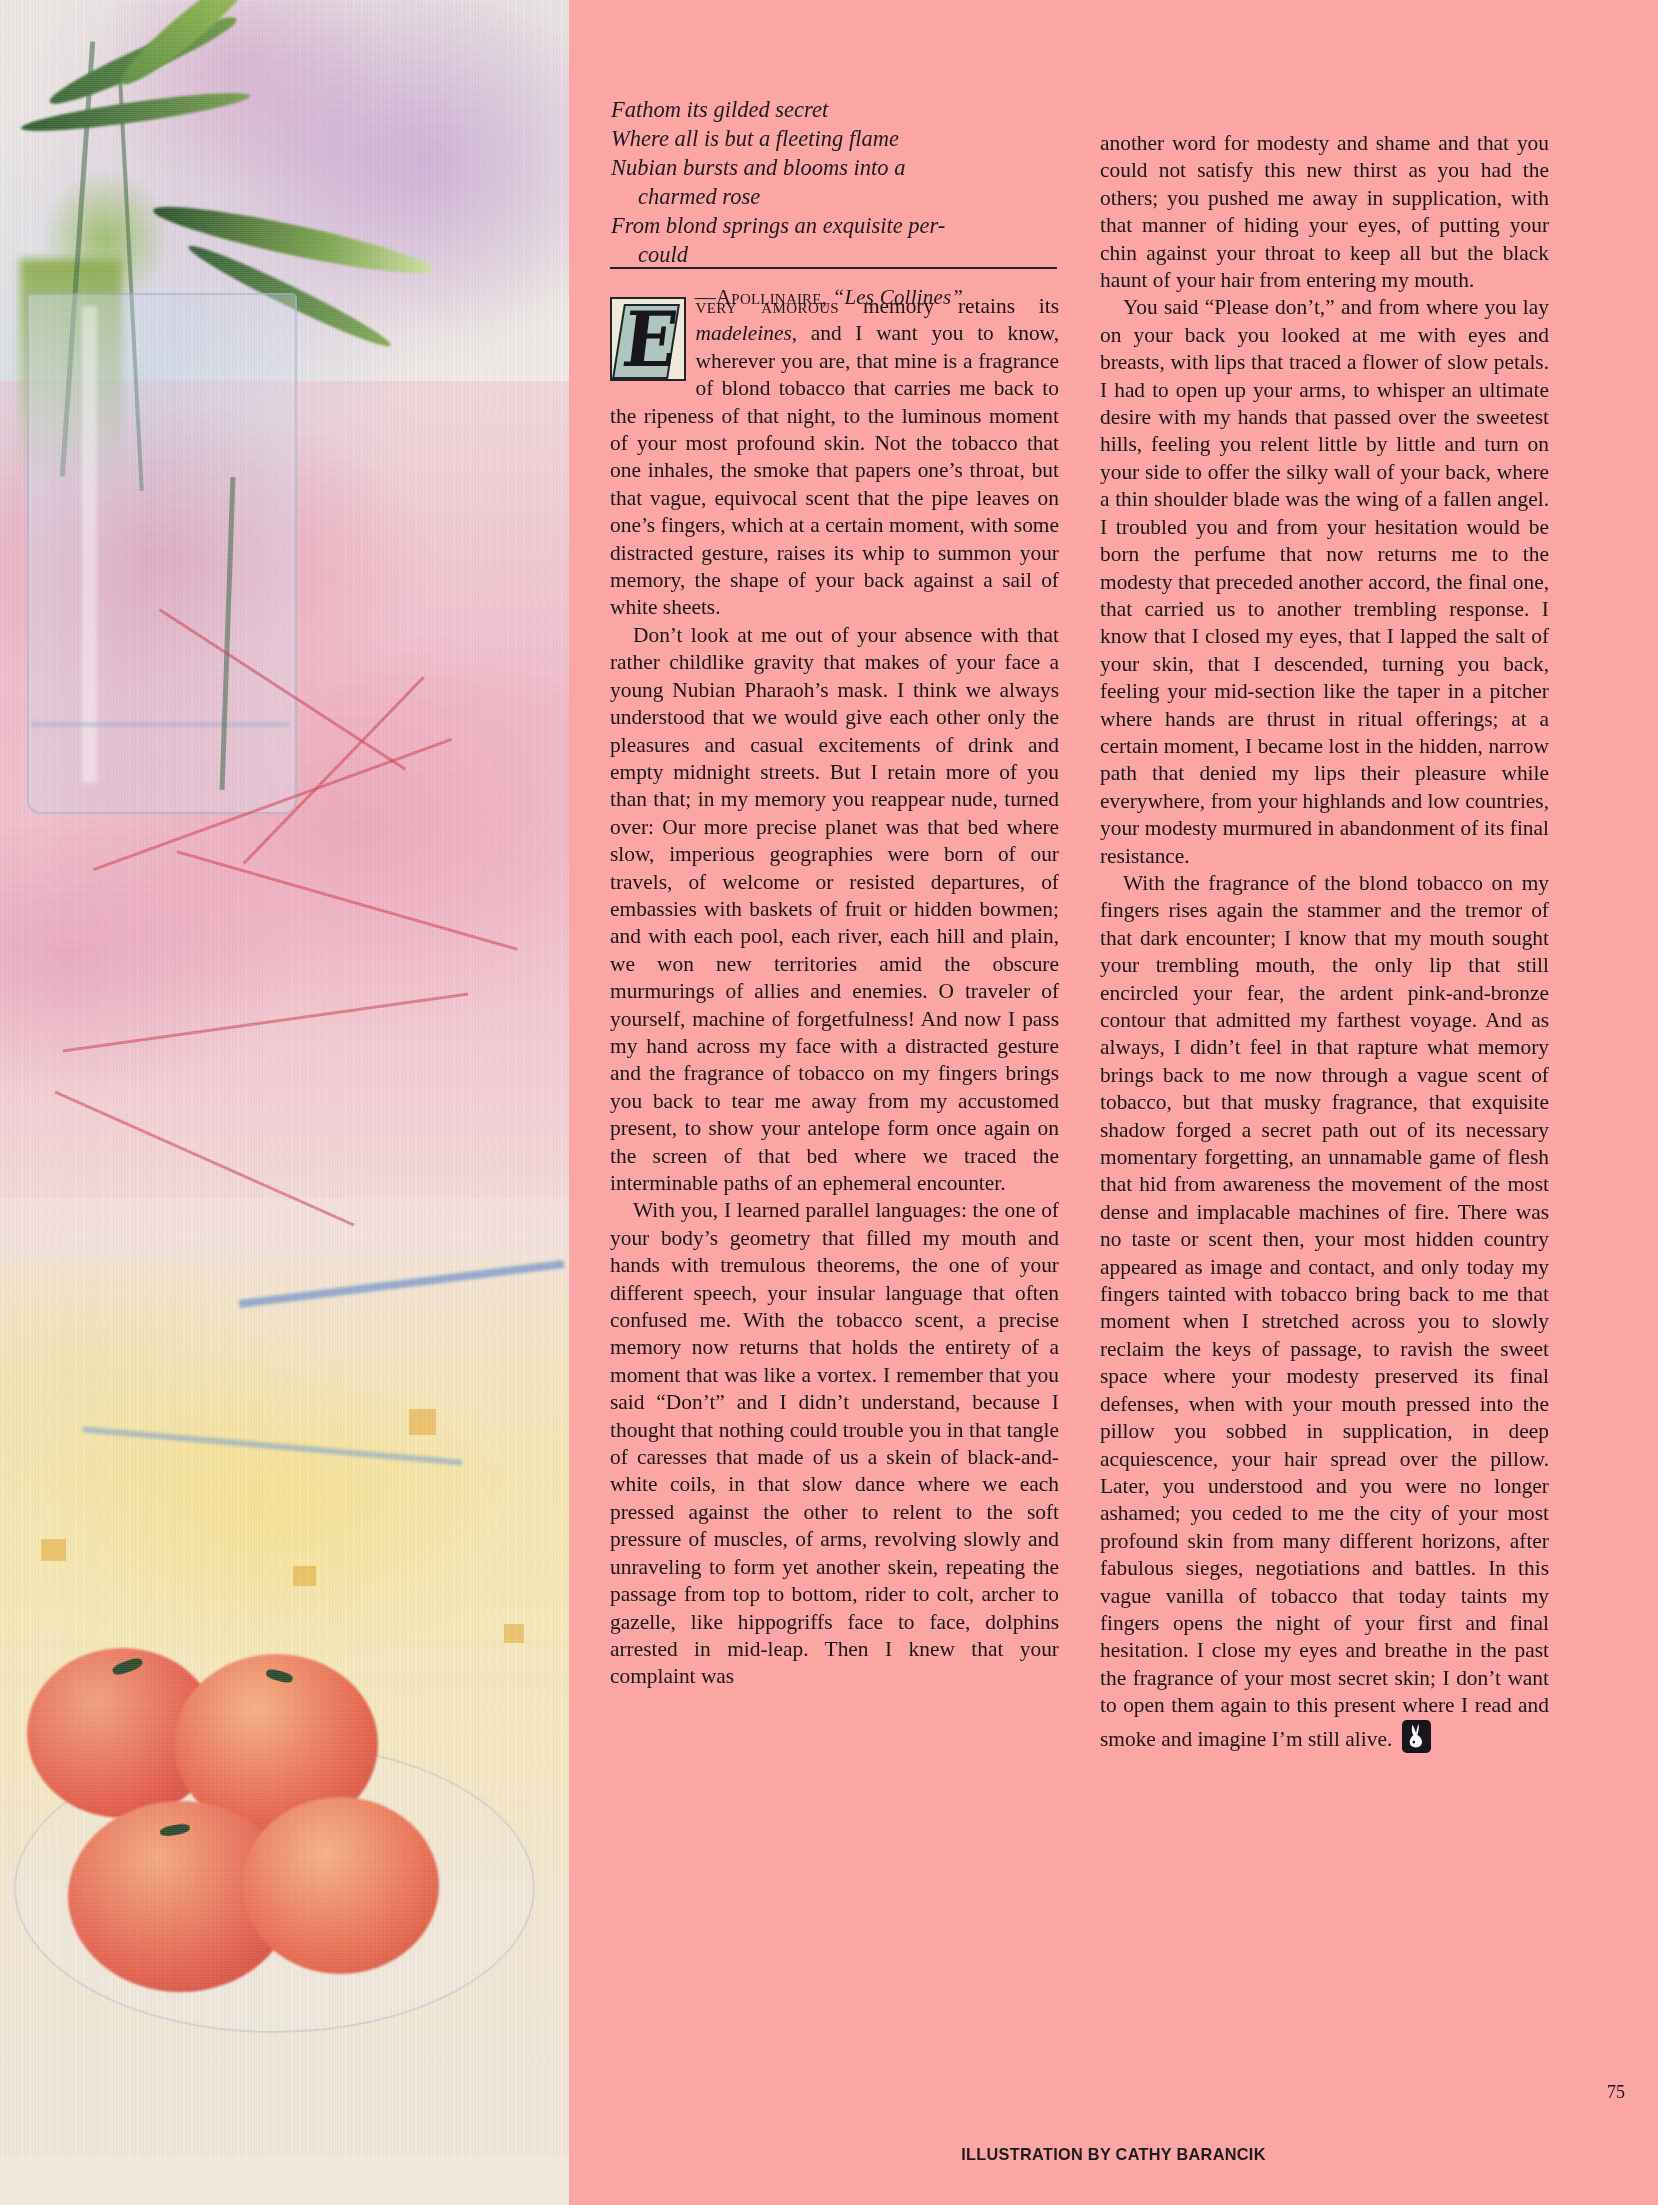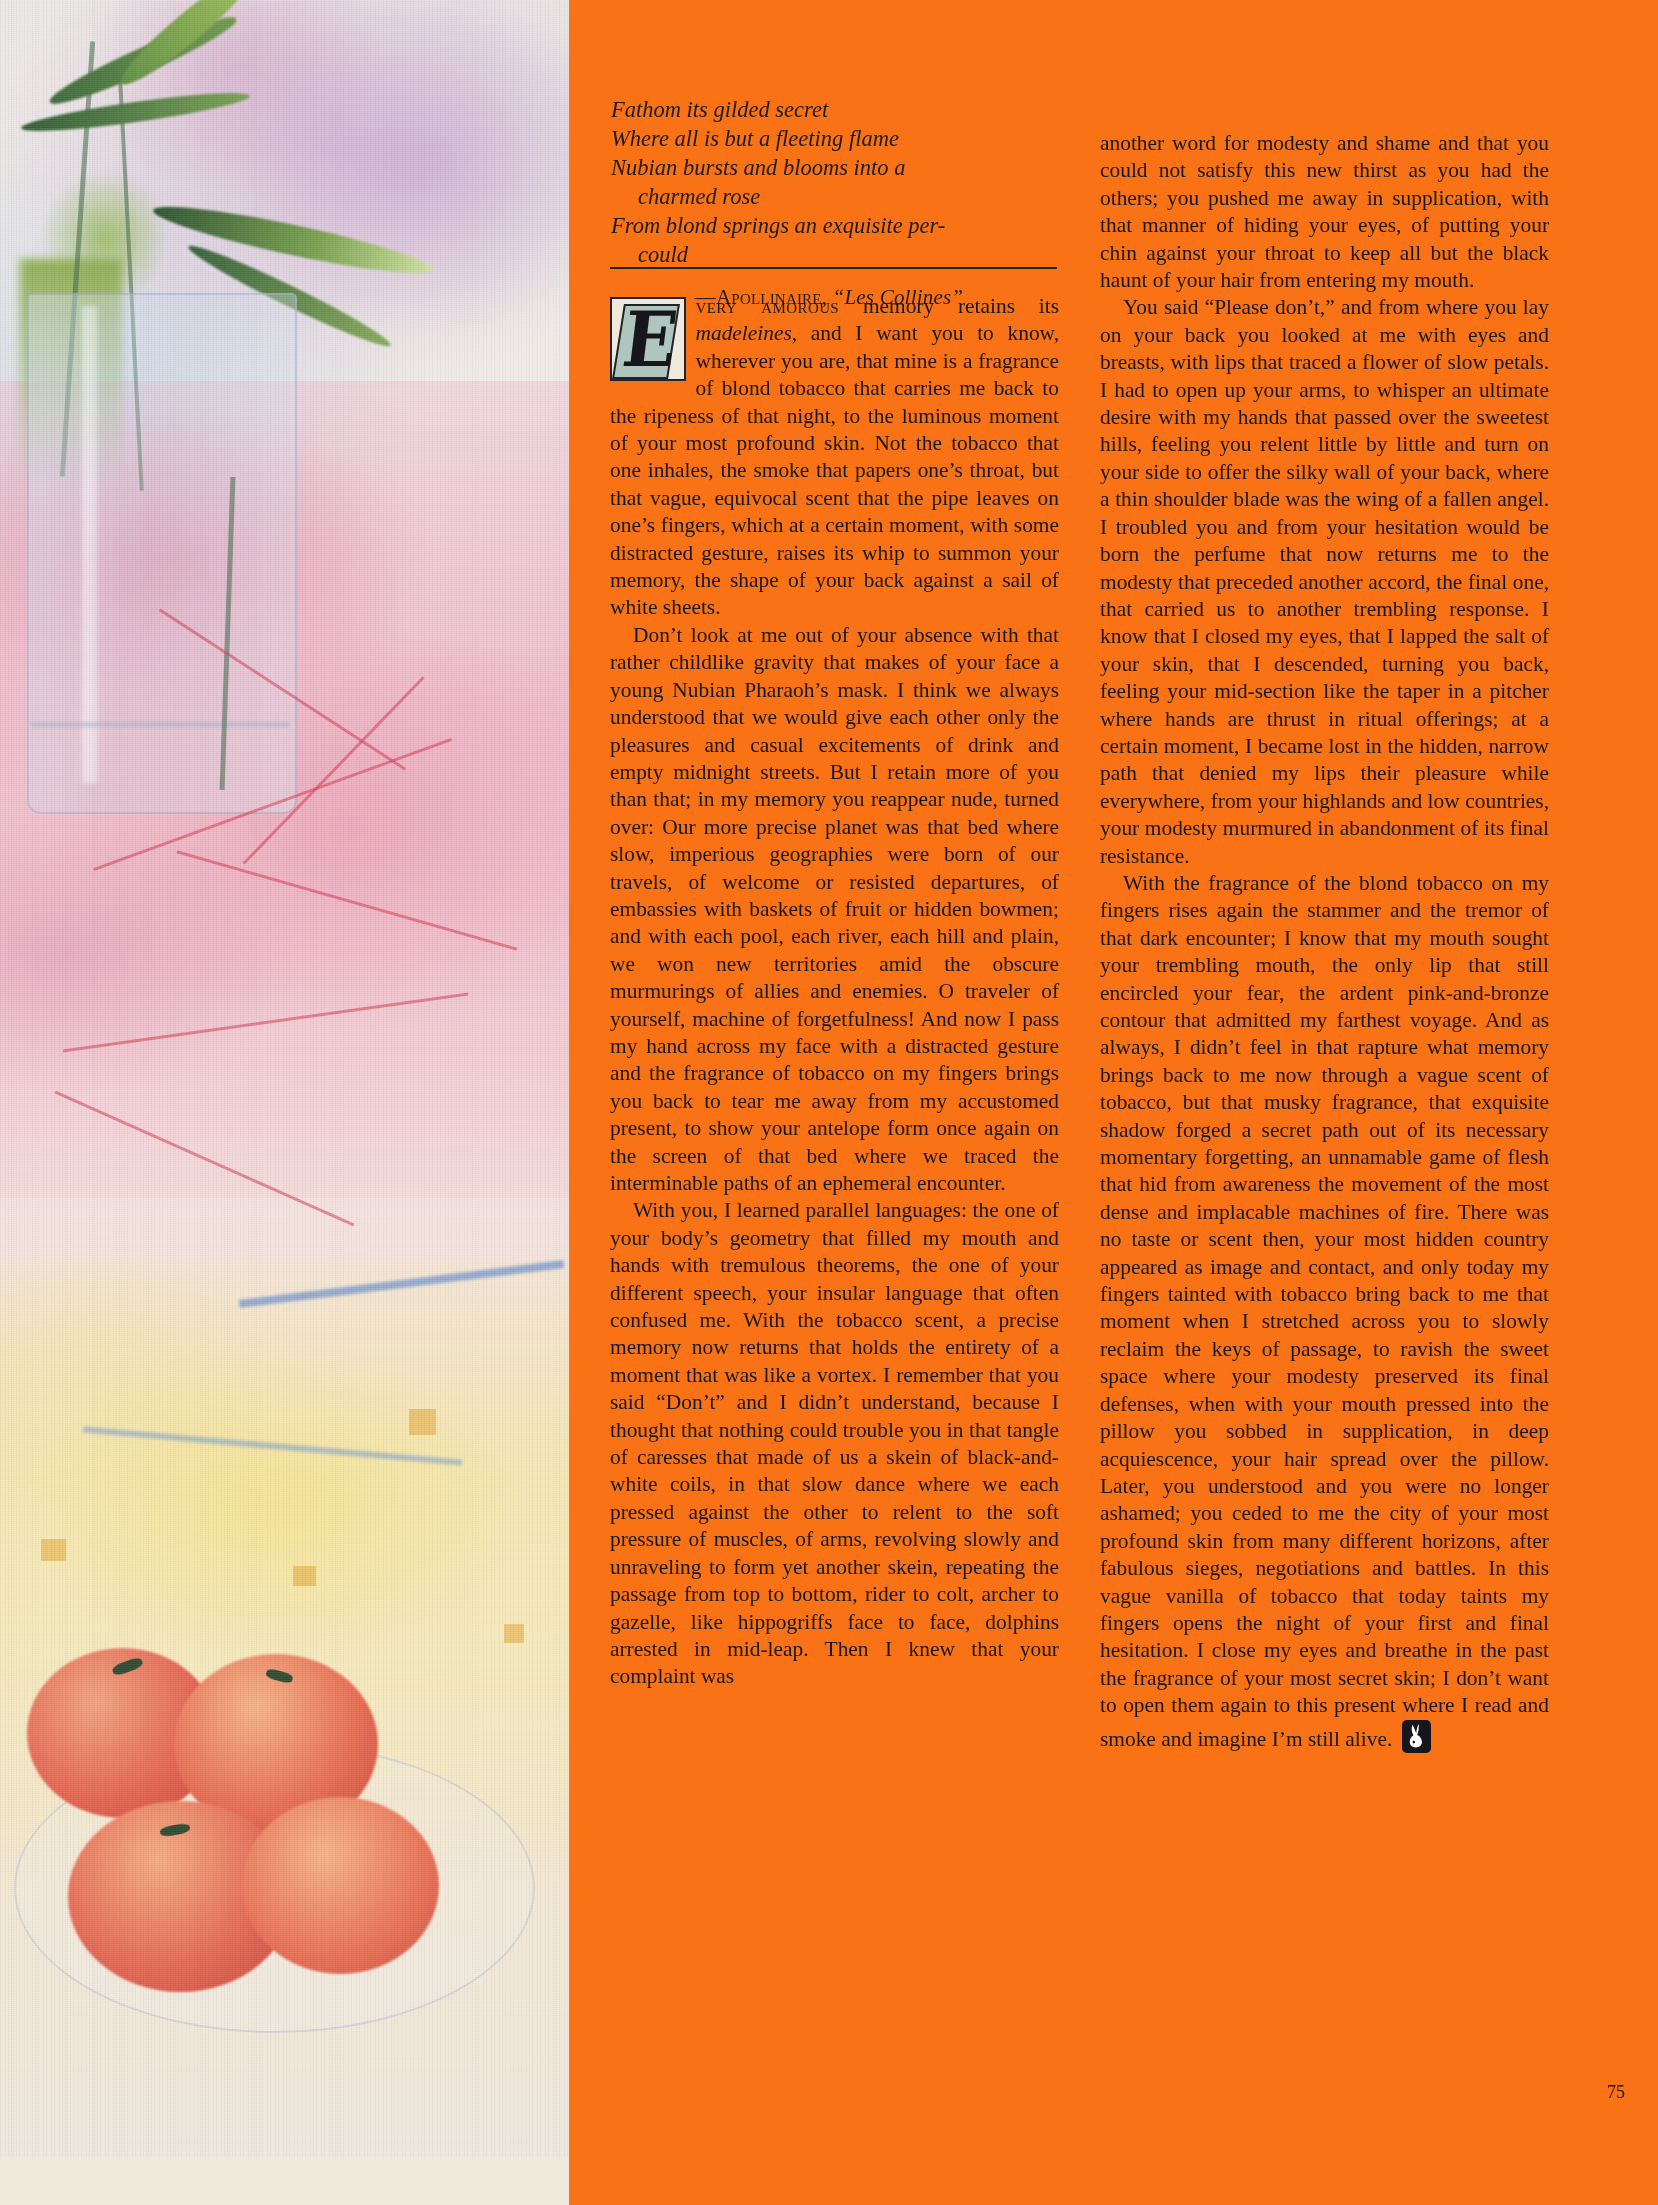--- a/index.html
+++ b/index.html
@@ -87,21 +87,21 @@
   .ochre{position:absolute;background:rgba(226,170,60,.60);filter:blur(0.7px);}
   .o1{left:409px;top:1409px;width:27px;height:26px;}
   .o2{left:293px;top:1566px;width:23px;height:20.4px;}
   .o3{left:504px;top:1624px;width:20.4px;height:19px;}
   .o4{left:41px;top:1539px;width:24.5px;height:22px;}
   .grain{left:0;top:0;width:569px;height:2157px;opacity:.16;
     background:repeating-linear-gradient(0deg,rgba(255,255,255,.5) 0 0.7px,rgba(0,0,0,0) 0.7px 2px),
                repeating-linear-gradient(90deg,rgba(0,0,0,.28) 0 0.7px,rgba(0,0,0,0) 0.7px 2.7px);}
 
   
-  .textzone{position:absolute;left:569px;top:0;width:1089px;height:2205px;background:#f97316;}
+  .textzone{position:absolute;left:569px;top:0;width:1089px;height:2205px;background:#fca5a5;}
 
   .epigraph{
     position:absolute;left:42px;top:95px;width:436px;
     font-style:italic;font-size:22.5px;line-height:29px;color:#1b1b20;
   }
   .epi-line{display:block;}
   .epi-indent{padding-left:27px;}
   .epi-attr{display:block;text-align:center;margin-top:13.6px;font-style:normal;
     font-variant:small-caps;font-size:21px;letter-spacing:0.2px;}
   .epi-attr .work{font-style:italic;font-variant:normal;}
@@ -235,16 +235,17 @@
     <div class="col right">
       <p class="first">another word for modesty and shame and that you could not satisfy this new thirst as you had the others; you pushed me away in supplication, with that manner of hiding your eyes, of putting your chin against your throat to keep all but the black haunt of your hair from entering my mouth.</p>
       <p>You said “Please don’t,” and from where you lay on your back you looked at me with eyes and breasts, with lips that traced a flower of slow petals. I had to open up your arms, to whisper an ultimate desire with my hands that passed over the sweetest hills, feeling you relent little by little and turn on your side to offer the silky wall of your back, where a thin shoulder blade was the wing of a fallen angel. I troubled you and from your hesitation would be born the perfume that now returns me to the modesty that preceded another accord, the final one, that carried us to another trembling response. I know that I closed my eyes, that I lapped the salt of your skin, that I descended, turning you back, feeling your mid-section like the taper in a pitcher where hands are thrust in ritual offerings; at a certain moment, I became lost in the hidden, narrow path that denied my lips their pleasure while everywhere, from your highlands and low countries, your modesty murmured in abandonment of its final resistance.</p>
       <p><span>With the fragrance of the blond tobacco on my fingers rises again the stammer and the tremor of that dark encounter; I know that my mouth sought your trembling mouth, the only lip that still encircled your fear, the ardent pink-and-bronze contour that admitted my farthest voyage. And as always, I didn’t feel in that rapture what memory brings back to me now through a vague scent of tobacco, but that musky fragrance, that exquisite shadow forged a secret path out of its necessary momentary forgetting, an unnamable game of flesh that hid from awareness the movement of the most dense and implacable machines of fire. There was no taste or scent then, your most hidden country appeared as image and contact, and only today my fingers tainted with tobacco bring back to me that moment when I stretched across you to slowly reclaim the keys of passage, to ravish the sweet space where your modesty preserved its final defenses, when with your mouth pressed into the pillow you sobbed in supplication, in deep acquiescence, your hair spread over the pillow. Later, you understood and you were no longer ashamed; you ceded to me the city of your most profound skin from many different horizons, after fabulous sieges, negotiations and battles. In this vague vanilla of tobacco that today taints my fingers opens the night of your first and final hesitation. I close my eyes and breathe in the past the fragrance of your most secret skin; I don’t want to open them again to this present where I read and smoke and imagine I’m still alive.</span><span class="endmark"><svg width="19" height="26" viewBox="0 0 28 38">
               <path d="M8 2 C6 8 7 14 9.5 18 C6 20 4 24 4 28 C4 33 8 36 13 36 C18 36 22 33 22 28 C22 23 19 19 15 17.5 C17 13 18 7 17 1 C15 6 14 11 13.5 15 C12 10 10 6 8 2 Z" fill="#ffffff"></path>
               <circle cx="10" cy="28" r="1.9" fill="#16161c"></circle>
             </svg></span></p>
     </div>
 
     <div class="folio">75</div>
+    <div class="credit">ILLUSTRATION BY CATHY BARANCIK</div>
   </div>
 
 </div>
 
 
 </body></html>

